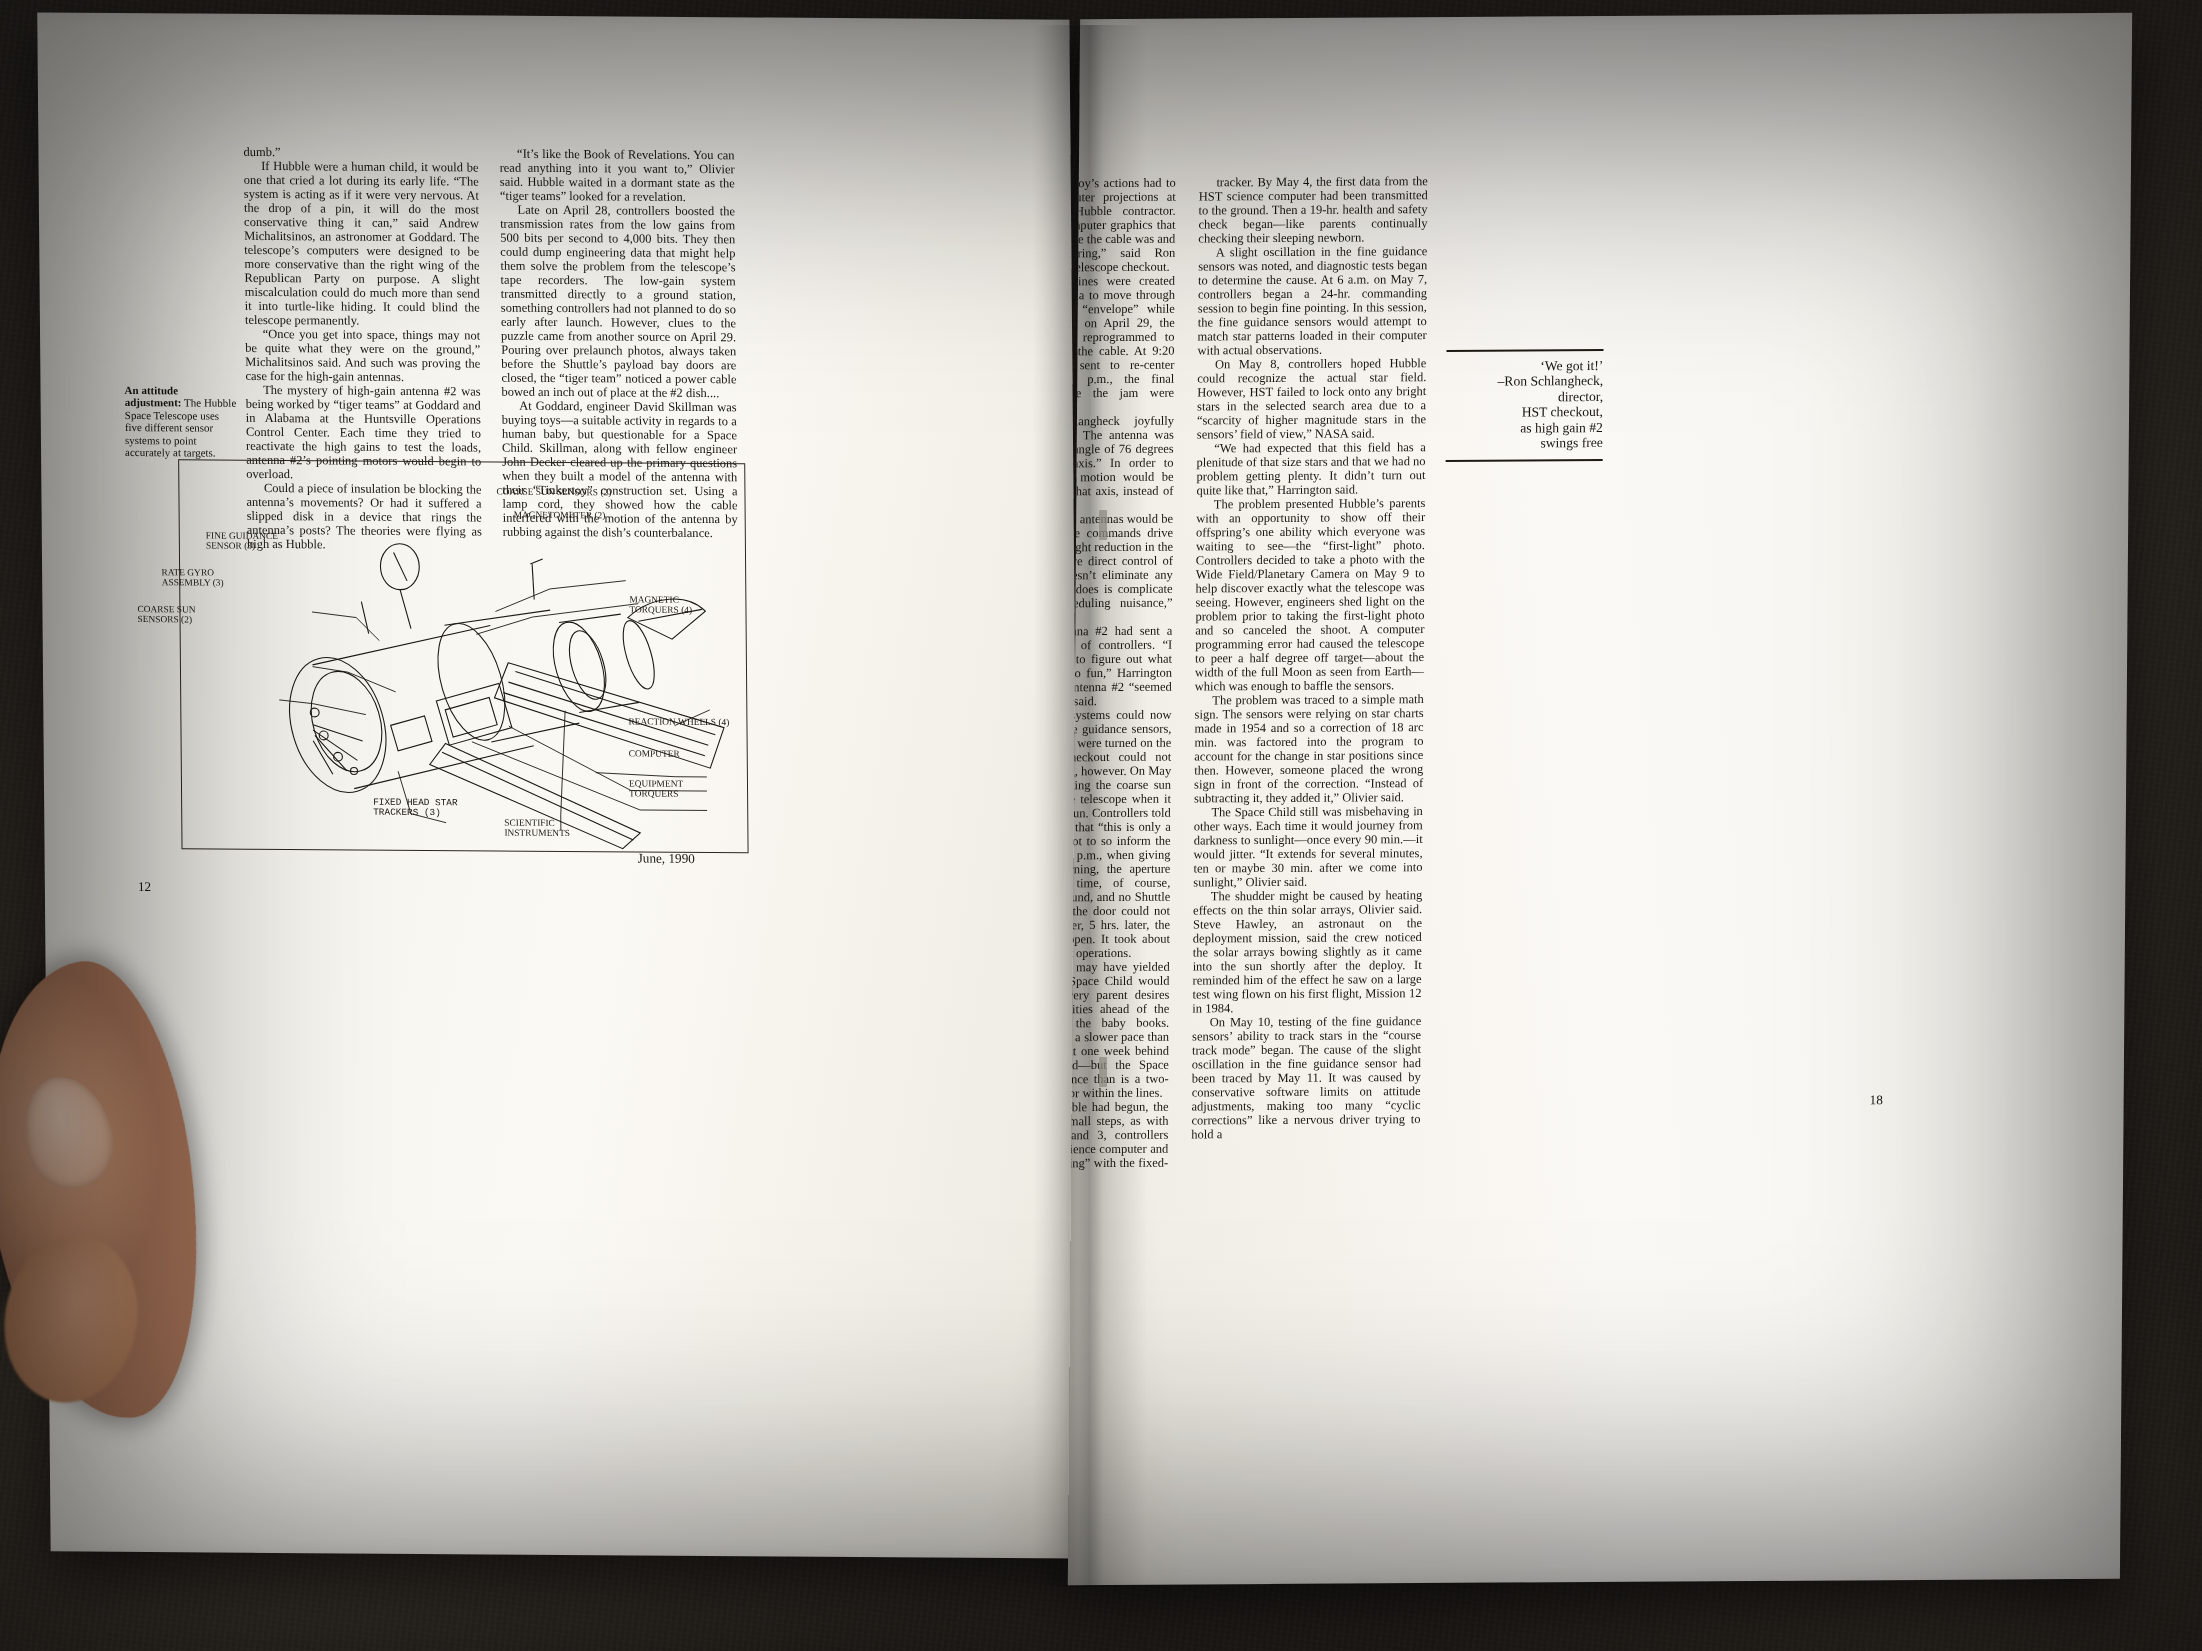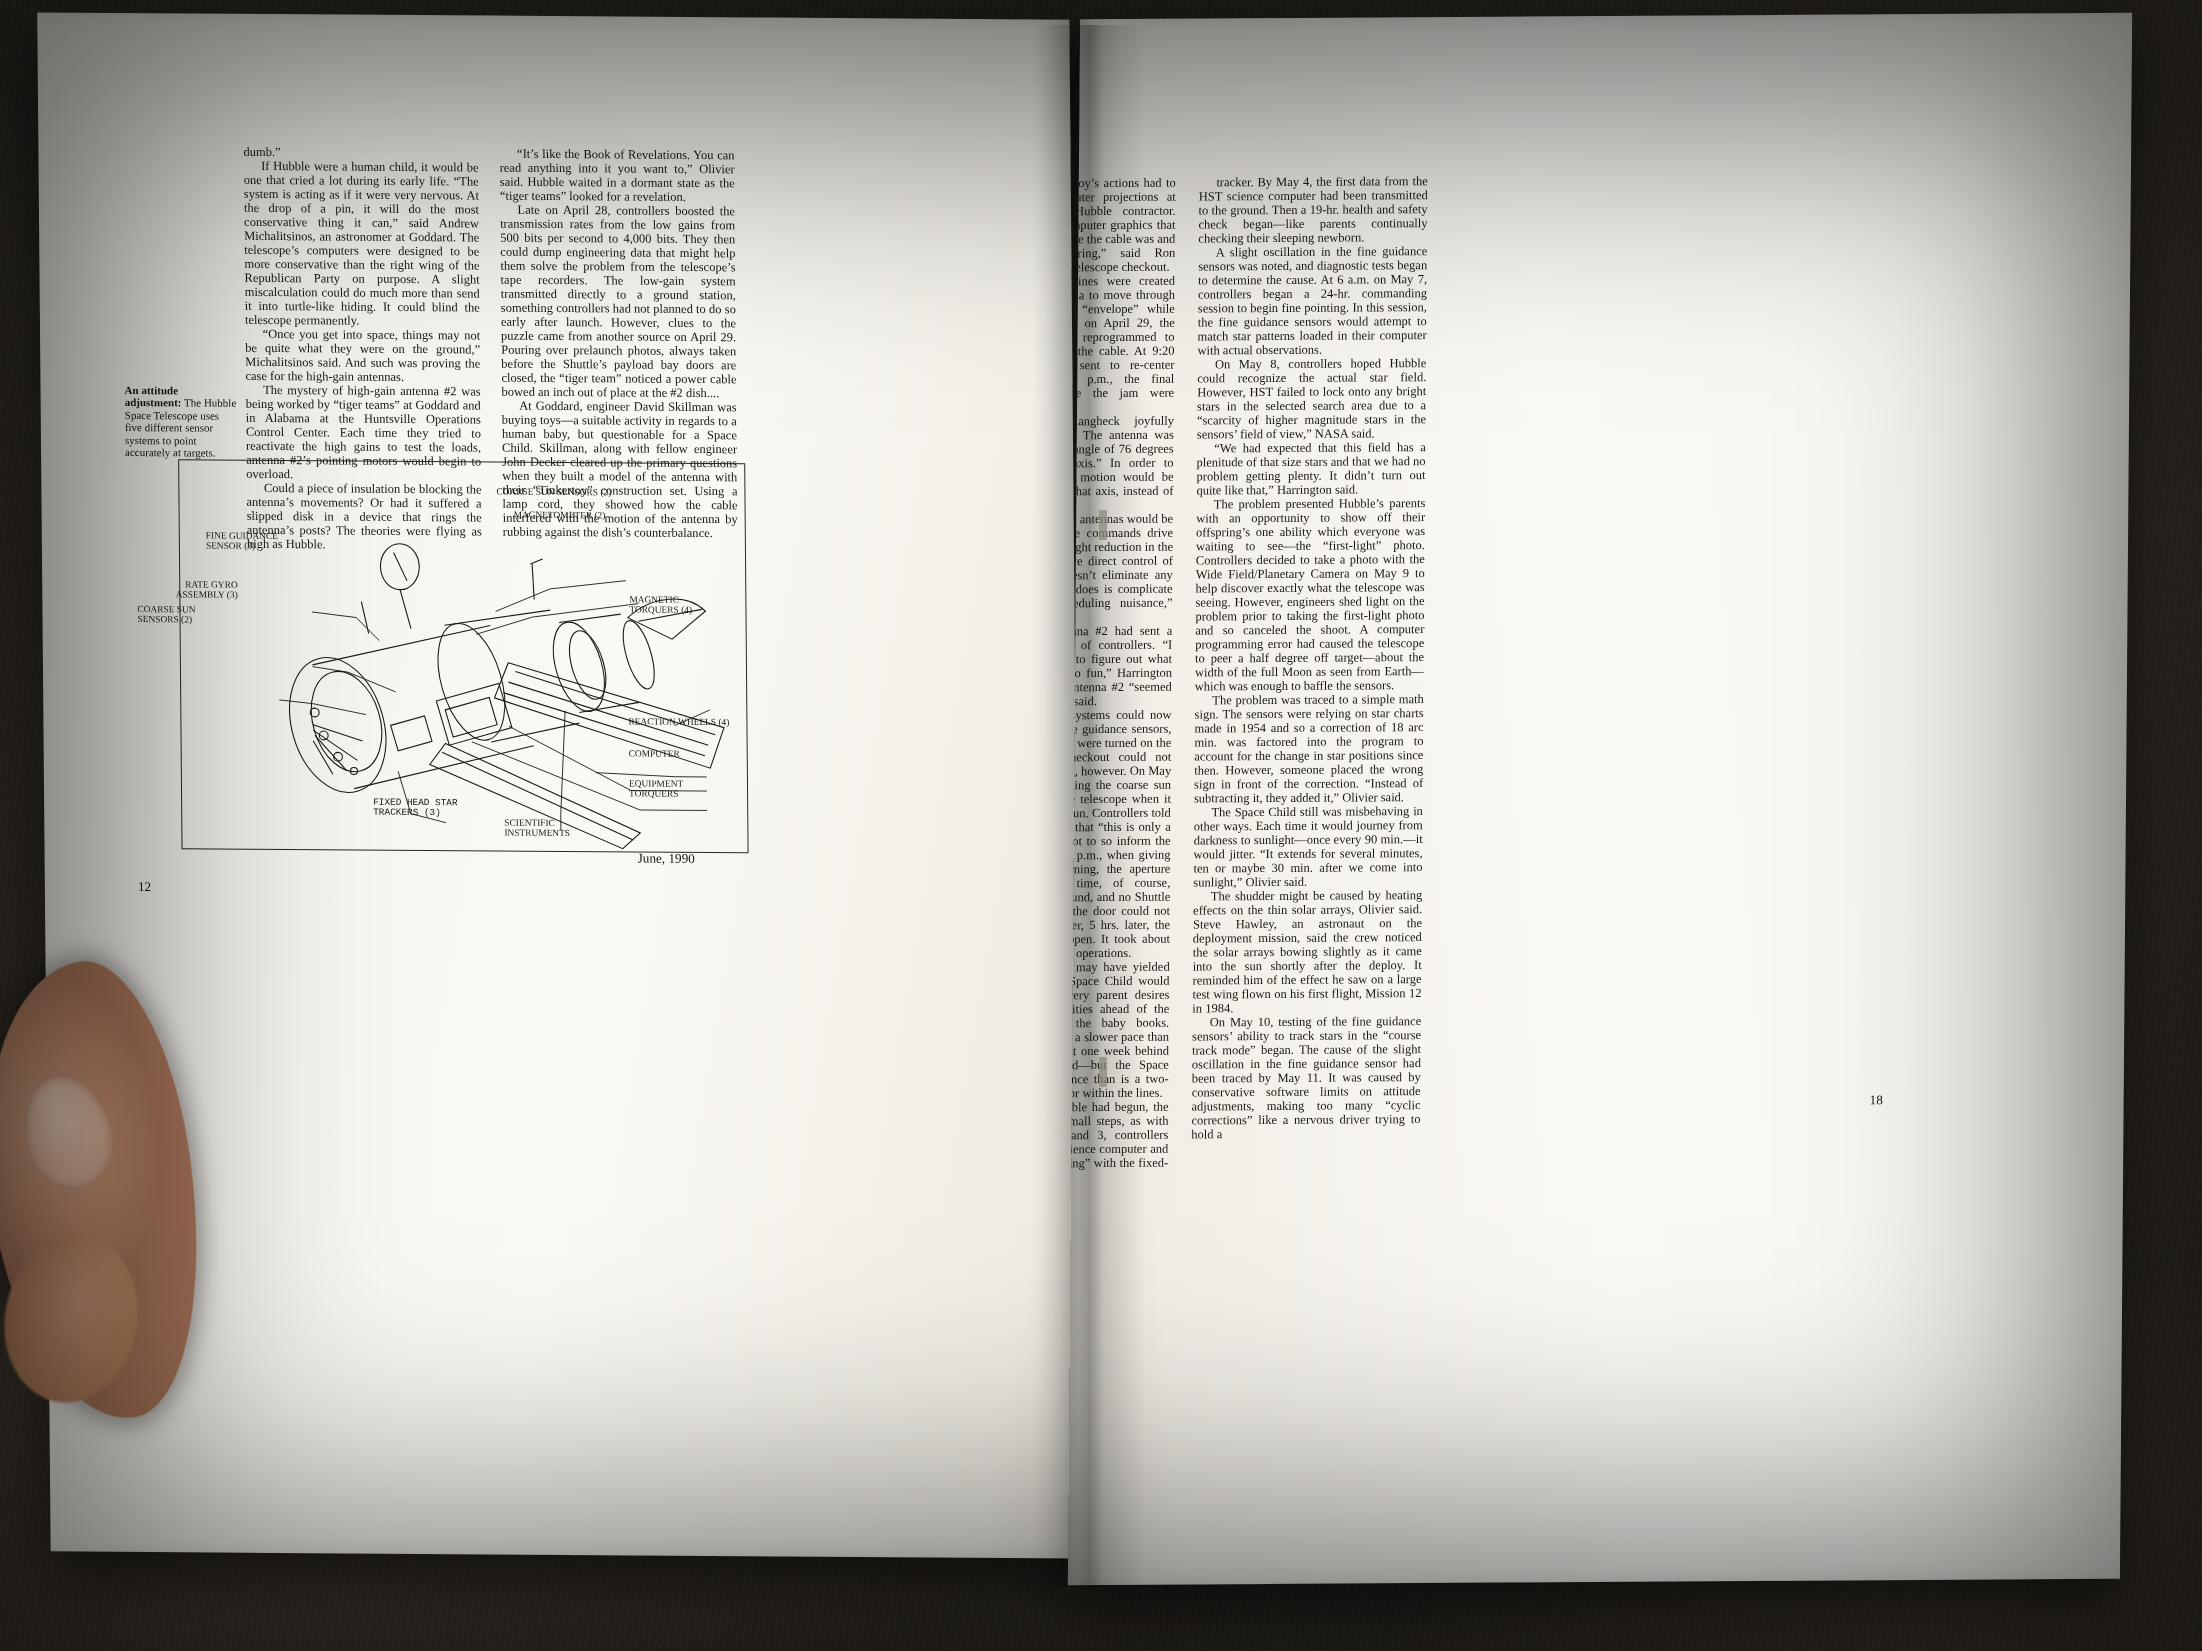--- a/index.html
+++ b/index.html
@@ -216,21 +216,21 @@
             <path d="M330 318 L520 394 L596 394"></path>
             <path d="M246 352 L260 400 L300 410"></path>
             <path d="M436 282 L430 400 L430 418"></path>
           </g>
         </g>
       </svg>
 
       <div class="figlabel" style="left:318px;top:25px;width:176px;">COARSE SUN SENSORS (2)</div>
       <div class="figlabel" style="left:335px;top:48px;width:159px;">MAGNETOMETER (2)</div>
       <div class="figlabel" style="left:-7px;top:71px;width:85px;margin-left:34px;">FINE GUIDANCE SENSOR (3)</div>
-      <div class="figlabel" style="left:-17.6px;top:120px;width:76px;text-align:right;">RATE GYRO ASSEMBLY (3)</div>
+      <div class="figlabel" style="left:-17.6px;top:108px;width:76px;">RATE GYRO ASSEMBLY (3)</div>
       <div class="figlabel" style="left:-42px;top:145px;width:69px;">COARSE SUN SENSORS (2)</div>
       <div class="figlabel" style="left:450px;top:132px;width:97px;">MAGNETIC TORQUERS (4)</div>
       <div class="figlabel" style="left:448px;top:254px;width:106px;">REACTION WHEELS (4)</div>
       <div class="figlabel" style="left:448px;top:286px;width:97px;">COMPUTER</div>
       <div class="figlabel" style="left:448px;top:316px;width:85px;">EQUIPMENT TORQUERS</div>
       <div class="figlabel" style="left:192px;top:337px;width:85px;font-family:Liberation Mono, monospace;">FIXED HEAD STAR TRACKERS (3)</div>
       <div class="figlabel" style="left:323px;top:356px;width:85px;">SCIENTIFIC INSTRUMENTS</div>
     </div>
 
     <div class="folio-left">12</div>
@@ -255,20 +255,30 @@
         <p>On May 8, controllers hoped Hubble could recognize the actual star field. However, HST failed to lock onto any bright stars in the selected search area due to a “scarcity of higher magnitude stars in the sensors’ field of view,” NASA said.</p>
         <p>“We had expected that this field has a plenitude of that size stars and that we had no problem getting plenty. It didn’t turn out quite like that,” Harrington said.</p>
         <p>The problem presented Hubble’s parents with an opportunity to show off their offspring’s one ability which everyone was waiting to see—the “first-light” photo. Controllers decided to take a photo with the Wide Field/Planetary Camera on May 9 to help discover exactly what the telescope was seeing. However, engineers shed light on the problem prior to taking the first-light photo and so canceled the shoot. A computer programming error had caused the telescope to peer a half degree off target—about the width of the full Moon as seen from Earth—which was enough to baffle the sensors.</p>
         <p>The problem was traced to a simple math sign. The sensors were relying on star charts made in 1954 and so a correction of 18 arc min. was factored into the program to account for the change in star positions since then. However, someone placed the wrong sign in front of the correction. “Instead of subtracting it, they added it,” Olivier said.</p>
         <p>The Space Child still was misbehaving in other ways. Each time it would journey from darkness to sunlight—once every 90 min.—it would jitter. “It extends for several minutes, ten or maybe 30 min. after we come into sunlight,” Olivier said.</p>
         <p>The shudder might be caused by heating effects on the thin solar arrays, Olivier said. Steve Hawley, an astronaut on the deployment mission, said the crew noticed the solar arrays bowing slightly as it came into the sun shortly after the deploy. It reminded him of the effect he saw on a large test wing flown on his first flight, Mission 12 in 1984.</p>
         <p>On May 10, testing of the fine guidance sensors’ ability to track stars in the “course track mode” began. The cause of the slight oscillation in the fine guidance sensor had been traced by May 11. It was caused by conservative software limits on attitude adjustments, making too many “cyclic corrections” like a nervous driver trying to hold a</p>
       </div>
     </div>
 
+    <div class="pull" style="left:369px;top:333px;">
+      <div class="rule"></div>
+      <div>‘We got it!’</div>
+      <div>–Ron Schlangheck,</div>
+      <div>director,</div>
+      <div>HST checkout,</div>
+      <div>as high gain #2</div>
+      <div>swings free</div>
+      <div class="rule b"></div>
+    </div>
 
     <div class="folio-right" style="left:798px;top:1078px;">18</div>
   </div>
 
   <div class="gutter"></div>
   <div class="staple" style="top:494px;"></div>
   <div class="staple" style="top:1041px;"></div>
 </div>
 
 <div class="hand"></div>

